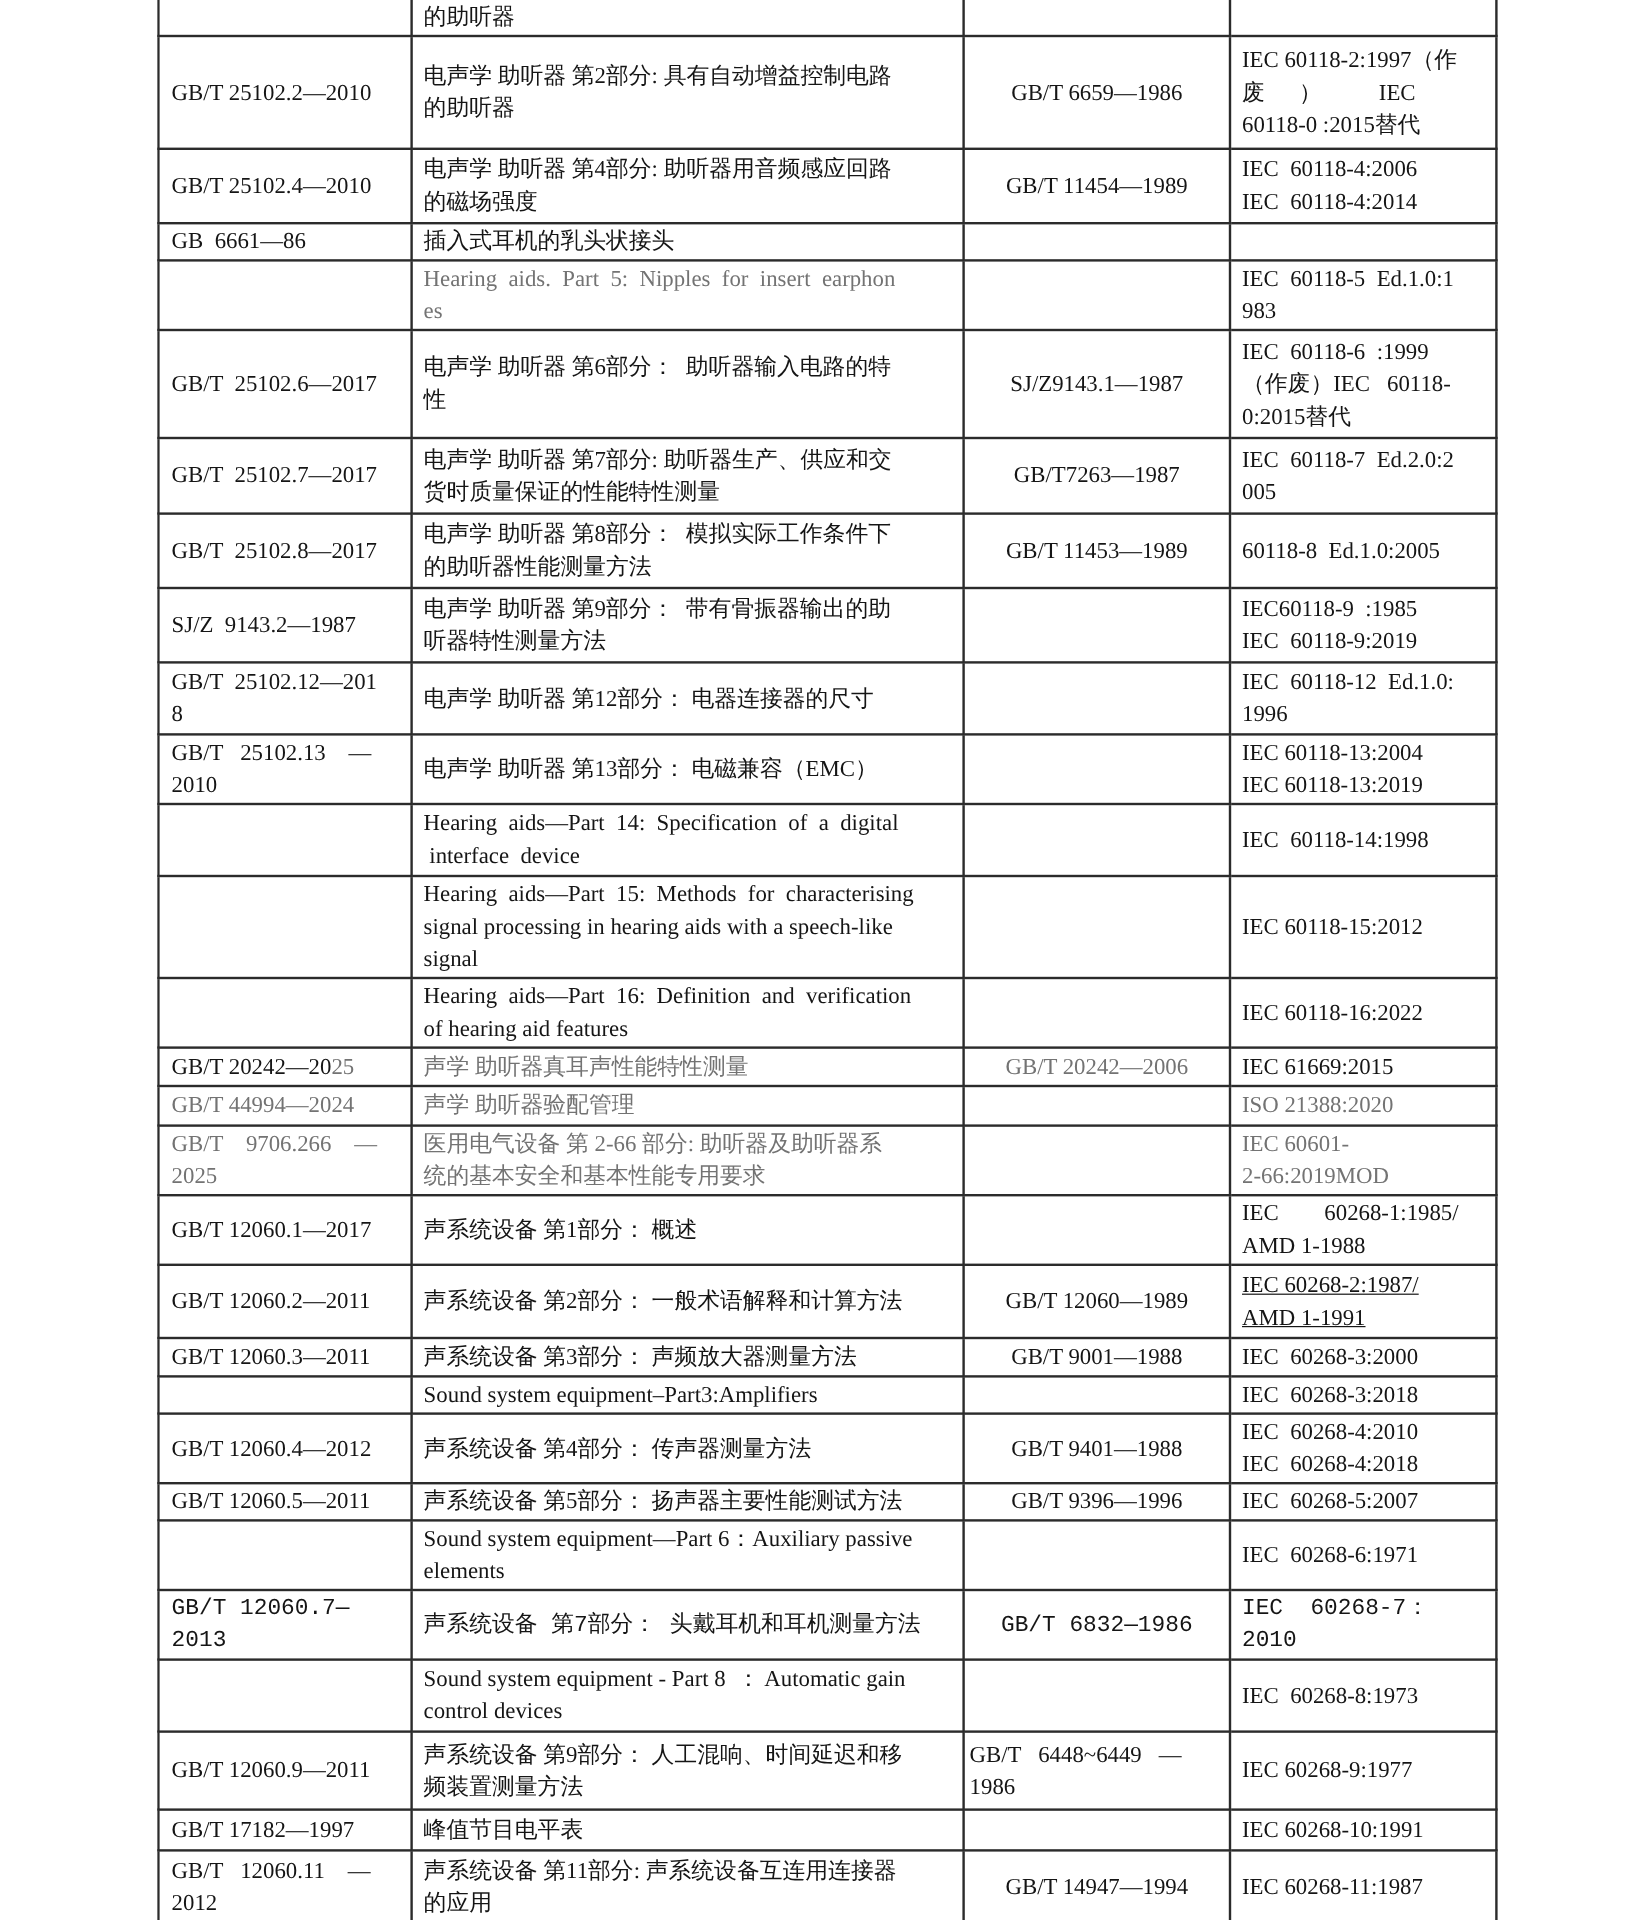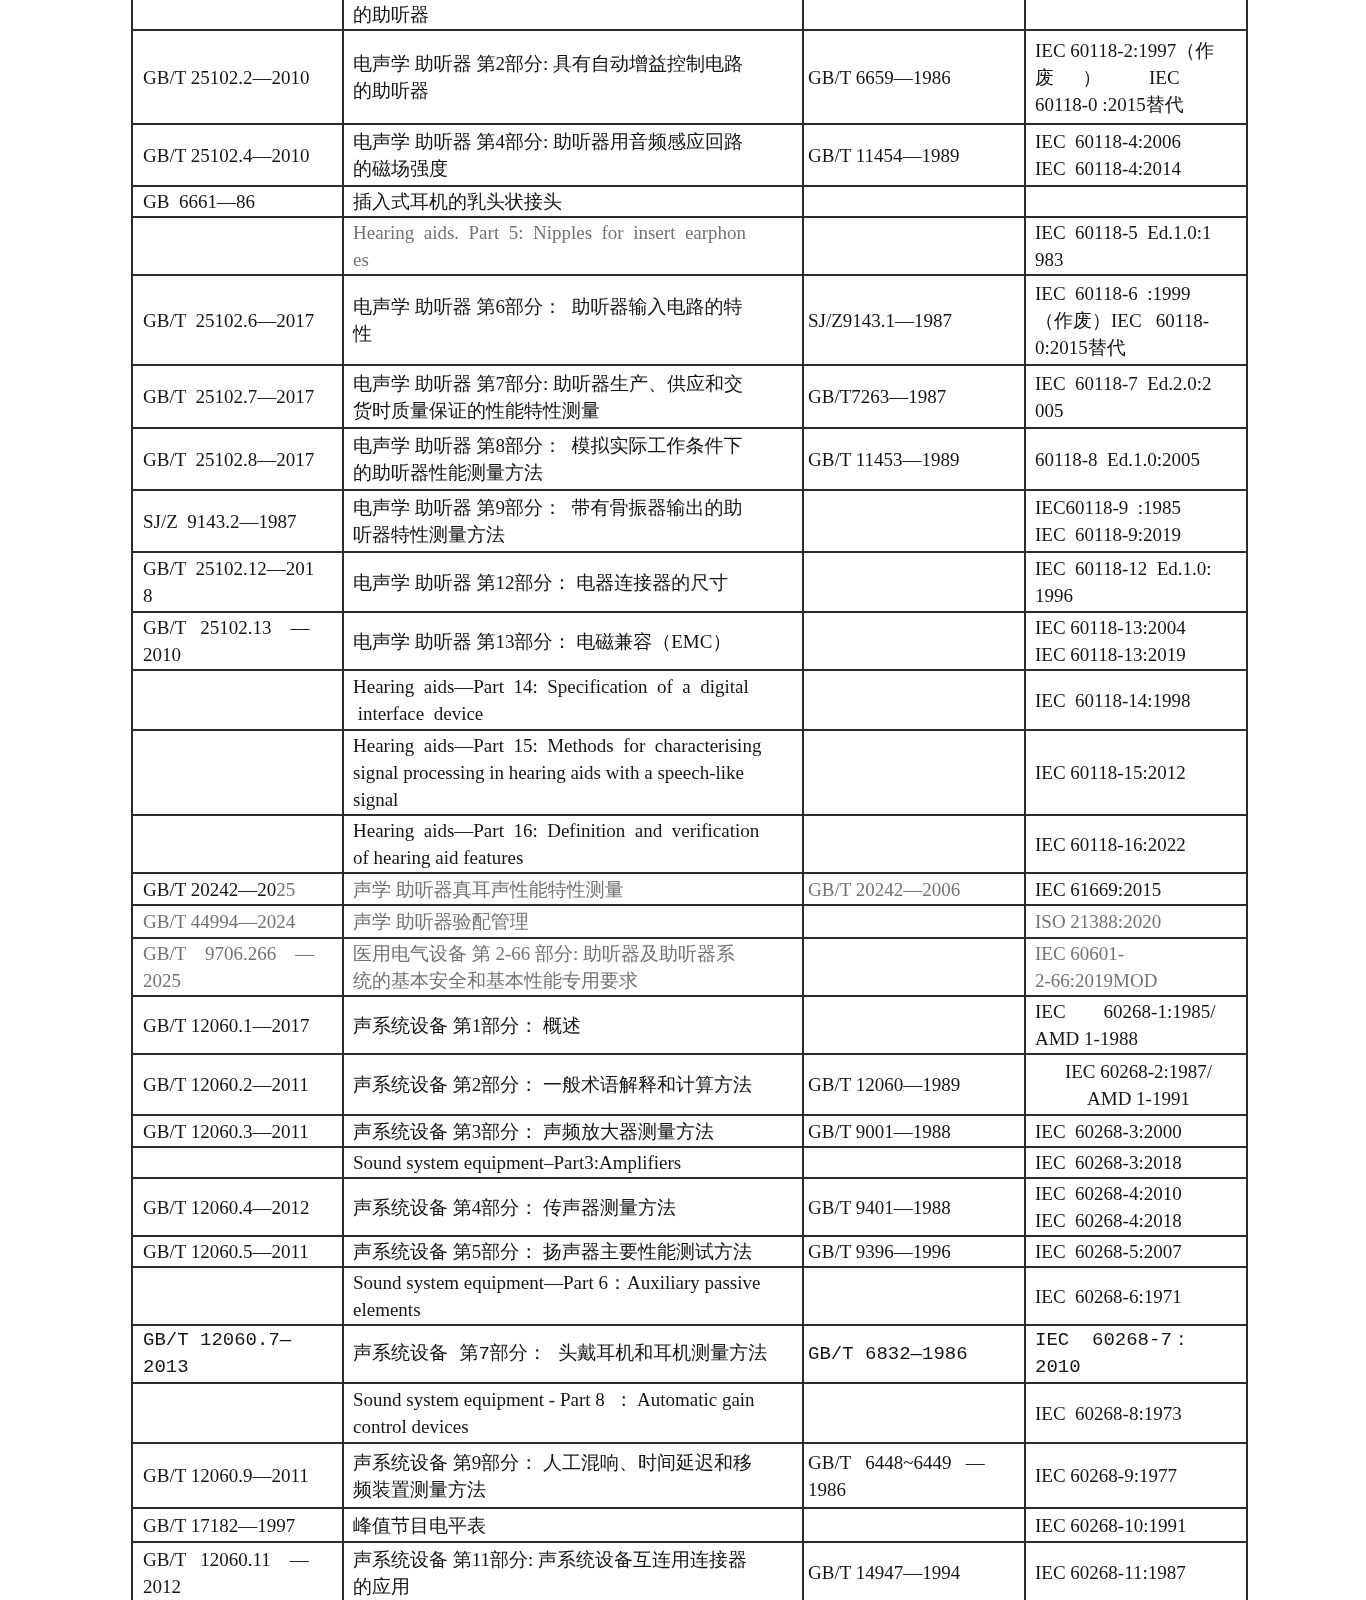--- a/index.html
+++ b/index.html
@@ -26,21 +26,21 @@
     vertical-align: middle;
     white-space: pre-wrap;
     word-break: break-word;
     overflow: hidden;
     font-size: 19px;
     line-height: 27px;
     padding: 1px 6px 1px 10px;
   }
   td.c1 { padding-left: 10px; }
   td.c2 { padding-left: 9px;  padding-right: 7px; }
-  td.c3 { text-align: left; padding-left: 4px; padding-right: 4px; }
+  td.c3 { text-align: center; padding-left: 4px; padding-right: 4px; }
   td.c4 { padding-left: 9px;  padding-right: 4px; }
   .red  { color: #737373; }
 </style>
 </head>
 <body>
 
 <div class="table-clip">
   <table class="std-table">
     <colgroup>
       <col style="width:211px">
@@ -181,21 +181,21 @@
           <td class="cell c1">GB/T 12060.1—2017</td>
           <td class="cell c2">声系统设备 第1部分： 概述</td>
           <td class="cell c3"></td>
           <td class="cell c4">IEC        60268-1:1985/
 AMD 1-1988</td>
         </tr>
         <tr style="height: 61px;">
           <td class="cell c1">GB/T 12060.2—2011</td>
           <td class="cell c2">声系统设备 第2部分： 一般术语解释和计算方法</td>
           <td class="cell c3">GB/T 12060—1989</td>
-          <td class="cell c4" style="text-align: center;">IEC 60268-2:1987/
+          <td class="cell c4" style=" text-decoration: underline;">IEC 60268-2:1987/
 AMD 1-1991</td>
         </tr>
         <tr style="height: 32px;">
           <td class="cell c1">GB/T 12060.3—2011</td>
           <td class="cell c2">声系统设备 第3部分： 声频放大器测量方法</td>
           <td class="cell c3">GB/T 9001—1988</td>
           <td class="cell c4">IEC  60268-3:2000</td>
         </tr>
         <tr style="height: 28px;">
           <td class="cell c1"></td>

